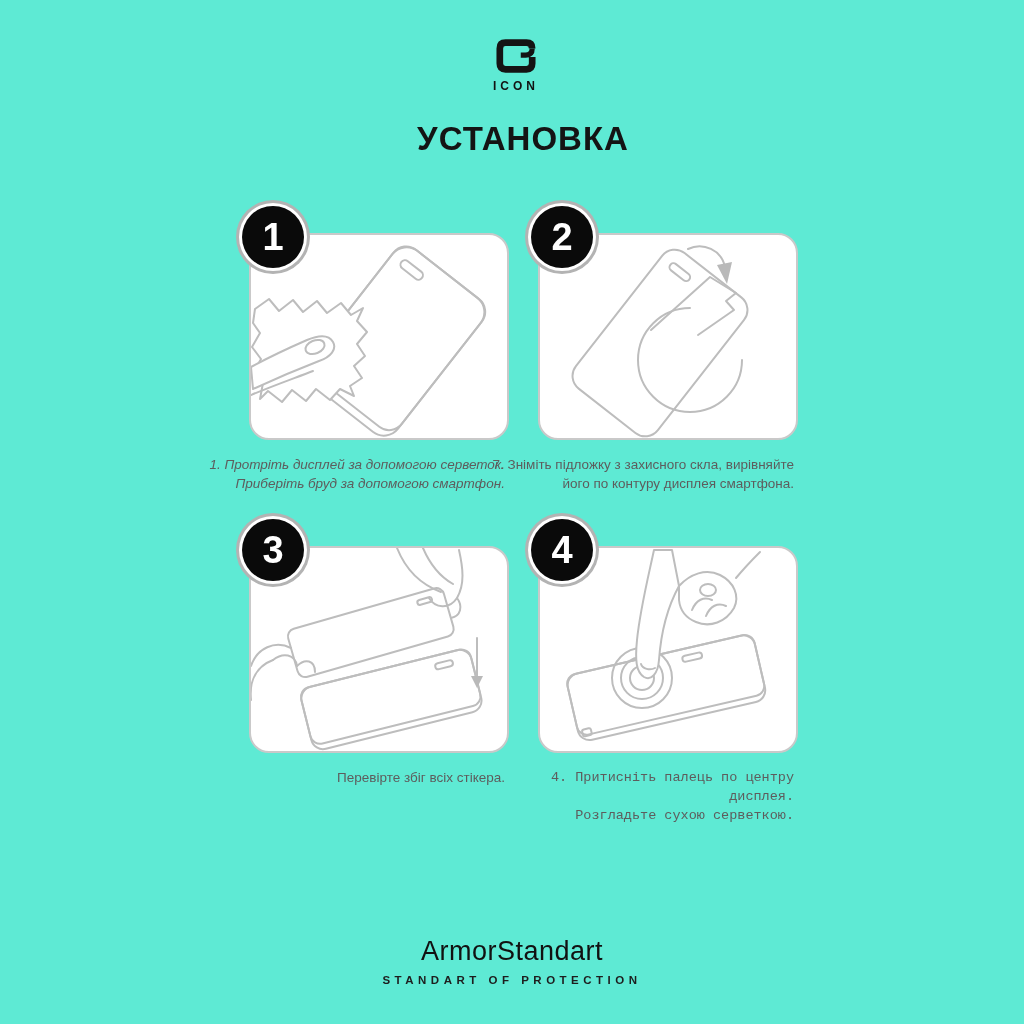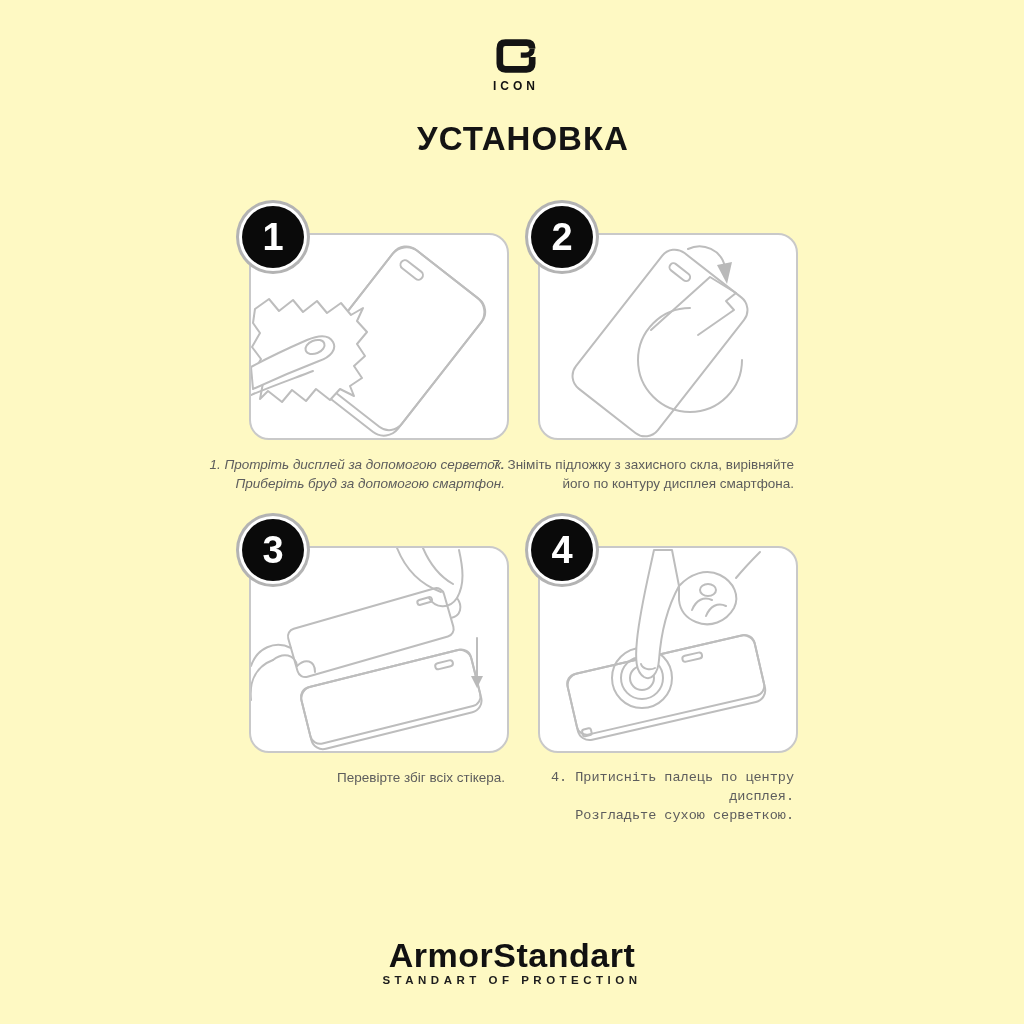--- a/index.html
+++ b/index.html
@@ -1,18 +1,18 @@
 <!DOCTYPE html>
 <html><head>
 <meta charset="utf-8">
 <style>
   html,body{margin:0;padding:0;background:#ffffff;}
   body{width:1024px;height:1024px;position:relative;overflow:hidden;
        font-family:"Liberation Sans", sans-serif;color:#161616;}
-  .page{position:absolute;inset:0;background:#fef9c3;padding-left:36px;}
+  .page{position:absolute;inset:0;background:#5eead4;padding-left:36px;}
 
   
   .logo{position:absolute;top:36px;left:516px;transform:translateX(-50%);
         text-align:center;}
   .logo svg{display:block;margin:0 auto;}
   .logo-text{margin-top:3px;font-size:12px;font-weight:700;letter-spacing:4px;color:#121212;}
 
   .title{position:absolute;top:110px;left:523px;transform:translateX(-50%);
          font-size:33px;font-weight:700;letter-spacing:1px;color:#141414;white-space:nowrap;margin-top:10px;}
 
@@ -32,21 +32,21 @@
 
   .caption{position:absolute;width:302px;text-align:right;font-size:13.5px;
            line-height:19px;color:#5d5d5d;}
   #cap1{left:203px;top:455px;font-style:italic;}
   #cap2{left:492px;top:455px;}
   #cap3{left:203px;top:768px;}
   #cap4{left:492px;top:768px;font-family:Liberation Mono, monospace;}
 
   
   .brand-name{position:absolute;top:936px;left:512px;transform:translateX(-50%);
-              font-size:34px;font-weight:700;letter-spacing:0.5px;color:#111;white-space:nowrap;}
+              font-size:27px;font-weight:400;letter-spacing:0.5px;color:#111;white-space:nowrap;}
   .brand-tagline{position:absolute;top:974px;left:512px;transform:translateX(-50%);
                  font-size:11.5px;font-weight:700;letter-spacing:4.5px;color:#1d1d1d;white-space:nowrap;}
 
   
   .art path,.art rect,.art circle,.art line,.art ellipse{
       fill:none;stroke:#bdbdbd;stroke-width:2;stroke-linecap:round;stroke-linejoin:round;}
   .art .fillw{fill:#ffffff;}
   .art .head{fill:#b9b9b9;stroke:none;}
 </style>
 </head>

